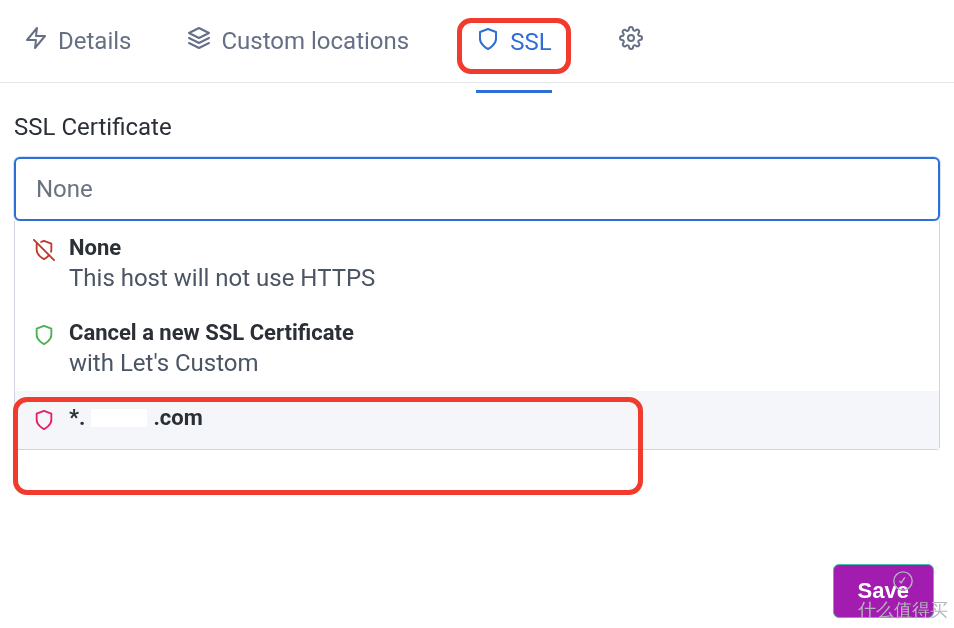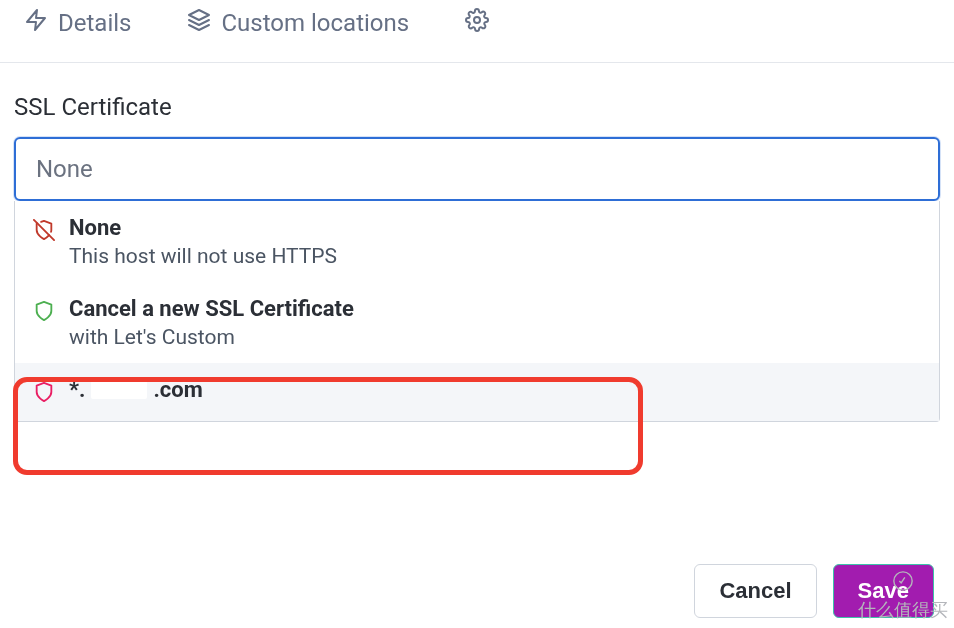--- a/index.html
+++ b/index.html
@@ -8,21 +8,21 @@
       background: #fff;
       width: 954px;
       height: 628px;
       position: relative;
       overflow: hidden;
     }
     .tabs {
       display: flex;
       align-items: center;
       gap: 40px;
-      padding: 2px 10px 0 16px;
+      padding: 18px 10px 0 16px;
       border-bottom: 1px solid #e4e7ec;
     }
     .tab {
       display: flex;
       align-items: center;
       gap: 10px;
       color: #667085;
       font-size: 24px;
       padding: 6px 8px 24px 8px;
       cursor: pointer;
@@ -93,21 +93,21 @@
     .option-title {
       font-size: 22px;
       font-weight: 700;
       color: #2b2f36;
       margin-bottom: 4px;
       display: flex;
       align-items: center;
       gap: 6px;
     }
     .option-sub {
-      font-size: 21px;
+      font-size: 24px;
       color: #4b5563;
     }
     .highlight-box {
       position: absolute;
       border: 5px solid #f03b2e;
       border-radius: 14px;
       pointer-events: none;
     }
     .highlight-2 {
       left: -2px;
@@ -174,20 +174,30 @@
   </div>
   <div class="tab">
     <span>
       <svg width="24" height="24" viewBox="0 0 24 24" fill="none" stroke="#667085" stroke-width="2" stroke-linecap="round" stroke-linejoin="round">
           <polygon points="12 2 2 7 12 12 22 7 12 2"></polygon>
           <polyline points="2 17 12 22 22 17"></polyline>
           <polyline points="2 12 12 17 22 12"></polyline>
         </svg>
     </span>
     <span>Custom locations</span>
+  </div>
+  <div class="tab-ssl-wrap">
+    <div class="tab active">
+      <span>
+        <svg width="24" height="24" viewBox="0 0 24 24" fill="none" stroke="#2e6ed6" stroke-width="2" stroke-linecap="round" stroke-linejoin="round">
+            <path d="M12 22s8-4 8-10V5l-8-3-8 3v7c0 6 8 10 8 10z"></path>
+          </svg>
+      </span>
+      <span>SSL</span>
+    </div>
   </div>
   <div class="tab" style="color:#667085">
     <span>
       <svg width="24" height="24" viewBox="0 0 24 24" fill="none" stroke="#667085" stroke-width="2" stroke-linecap="round" stroke-linejoin="round">
           <circle cx="12" cy="12" r="3"></circle>
           <path d="M19.4 15a1.65 1.65 0 0 0 .33 1.82l.06.06a2 2 0 1 1-2.83 2.83l-.06-.06a1.65 1.65 0 0 0-1.82-.33 1.65 1.65 0 0 0-1 1.51V21a2 2 0 1 1-4 0v-.09a1.65 1.65 0 0 0-1-1.51 1.65 1.65 0 0 0-1.82.33l-.06.06a2 2 0 1 1-2.83-2.83l.06-.06a1.65 1.65 0 0 0 .33-1.82 1.65 1.65 0 0 0-1.51-1H3a2 2 0 1 1 0-4h.09a1.65 1.65 0 0 0 1.51-1 1.65 1.65 0 0 0-.33-1.82l-.06-.06a2 2 0 1 1 2.83-2.83l.06.06a1.65 1.65 0 0 0 1.82.33h0a1.65 1.65 0 0 0 1-1.51V3a2 2 0 1 1 4 0v.09a1.65 1.65 0 0 0 1 1.51h0a1.65 1.65 0 0 0 1.82-.33l.06-.06a2 2 0 1 1 2.83 2.83l-.06.06a1.65 1.65 0 0 0-.33 1.82v0a1.65 1.65 0 0 0 1.51 1H21a2 2 0 1 1 0 4h-.09a1.65 1.65 0 0 0-1.51 1z"></path>
         </svg>
     </span>
   </div>
 </div>
@@ -238,21 +248,20 @@
         <span class="redact"></span>
         <span>.com</span>
       </div>
     </div>
   </div>
 
   <div class="highlight-box highlight-2"></div>
 </div>
 
 <div class="footer">
-  <button class="btn btn-cancel">Cancel</button>
   <button class="btn btn-save">Save</button>
 </div>
 
 <div class="watermark">
   <svg width="22" height="22" viewBox="0 0 24 24" fill="none" stroke="#b4b6bb" stroke-width="1.5">
       <circle cx="12" cy="12" r="10"></circle>
       <path d="M8 12l2 2 4-6"></path>
     </svg>
   <span>什么值得买</span>
 </div>

